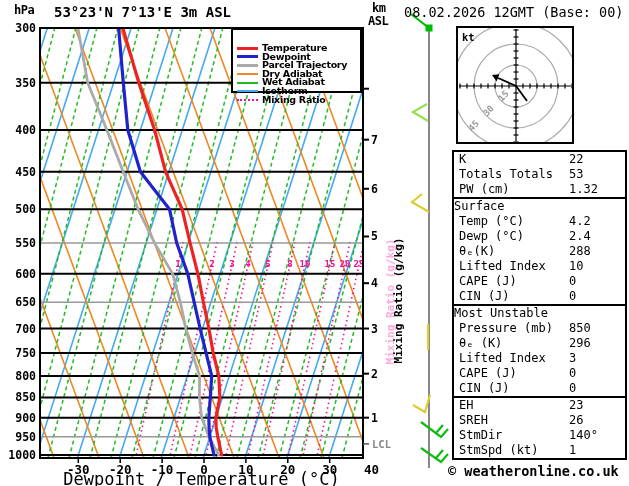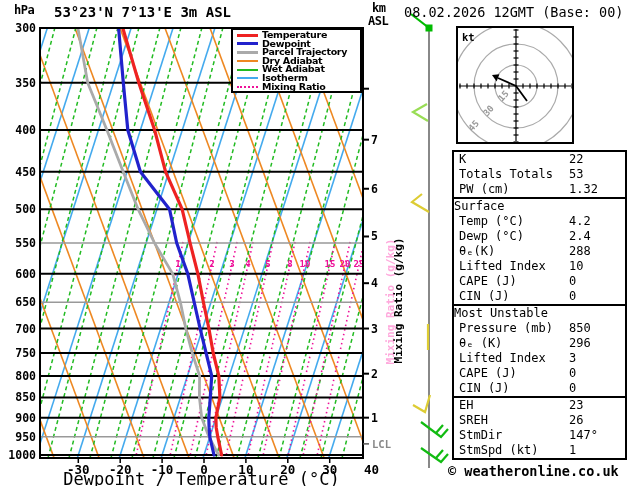--- a/index.html
+++ b/index.html
@@ -7,21 +7,21 @@
           font-family:"DejaVu Sans Mono","Liberation Mono",monospace;color:#000;}
   .abs{position:absolute;}
   #plot-svg{position:absolute;left:0;top:0;}
   .hdr-small{font-size:12px;font-weight:bold;letter-spacing:-0.5px;}
   #page-title{left:54px;top:4px;font-size:14px;font-weight:bold;white-space:pre;}
   #datetime{left:404px;top:4px;font-size:13.5px;font-weight:normal;white-space:pre;}
   #hpa-label{left:14px;top:3px;}
   #km-label{left:372px;top:1px;}
   #asl-label{left:368px;top:14px;}
   #legend-box{left:231px;top:28px;width:131px;height:65px;border:2px solid #000;background:#fff;
-              box-sizing:border-box;padding-top:1px;}
+              box-sizing:border-box;padding-top:14px;}
   .legend-row{display:flex;align-items:center;height:8.6px;line-height:8.6px;}
   .legend-swatch{width:21px;margin-left:4px;margin-right:4px;flex:none;}
   .legend-label{font-family:"DejaVu Sans","Liberation Sans",sans-serif;font-size:9.5px;font-weight:bold;
                 letter-spacing:-0.3px;white-space:pre;}
   #xaxis-title{left:40px;top:469px;width:323px;text-align:center;font-size:17px;font-weight:normal;white-space:pre;}
   #mixing-axis-label{left:328px;top:294px;width:140px;height:13px;text-align:center;
        transform:rotate(-90deg);font-size:11px;font-weight:bold;white-space:pre;
        text-shadow:-1px -8px 0 #ffaadd;}
   #indices-table{left:452px;top:150px;width:175px;border:2px solid #000;background:#fff;box-sizing:border-box;}
   .tbl-section{border-top:2px solid #000;}
@@ -328,19 +328,19 @@
         <div class="tbl-header">Most Unstable</div>
         <div class="tbl-row"><span class="tbl-label">Pressure (mb)</span><span class="tbl-value">850</span></div>
         <div class="tbl-row"><span class="tbl-label">θₑ (K)</span><span class="tbl-value">296</span></div>
         <div class="tbl-row"><span class="tbl-label">Lifted Index</span><span class="tbl-value">3</span></div>
         <div class="tbl-row"><span class="tbl-label">CAPE (J)</span><span class="tbl-value">0</span></div>
         <div class="tbl-row"><span class="tbl-label">CIN (J)</span><span class="tbl-value">0</span></div>
       </div>
       <div class="tbl-section">
         <div class="tbl-row"><span class="tbl-label">EH</span><span class="tbl-value">23</span></div>
         <div class="tbl-row"><span class="tbl-label">SREH</span><span class="tbl-value">26</span></div>
-        <div class="tbl-row"><span class="tbl-label">StmDir</span><span class="tbl-value">147°</span></div>
+        <div class="tbl-row"><span class="tbl-label">StmDir</span><span class="tbl-value">140°</span></div>
         <div class="tbl-row"><span class="tbl-label">StmSpd (kt)</span><span class="tbl-value">1</span></div>
       </div>
     </div>
 
   <div class="abs" id="footer">© weatheronline.co.uk</div>
 </div>
 
 </body></html>

